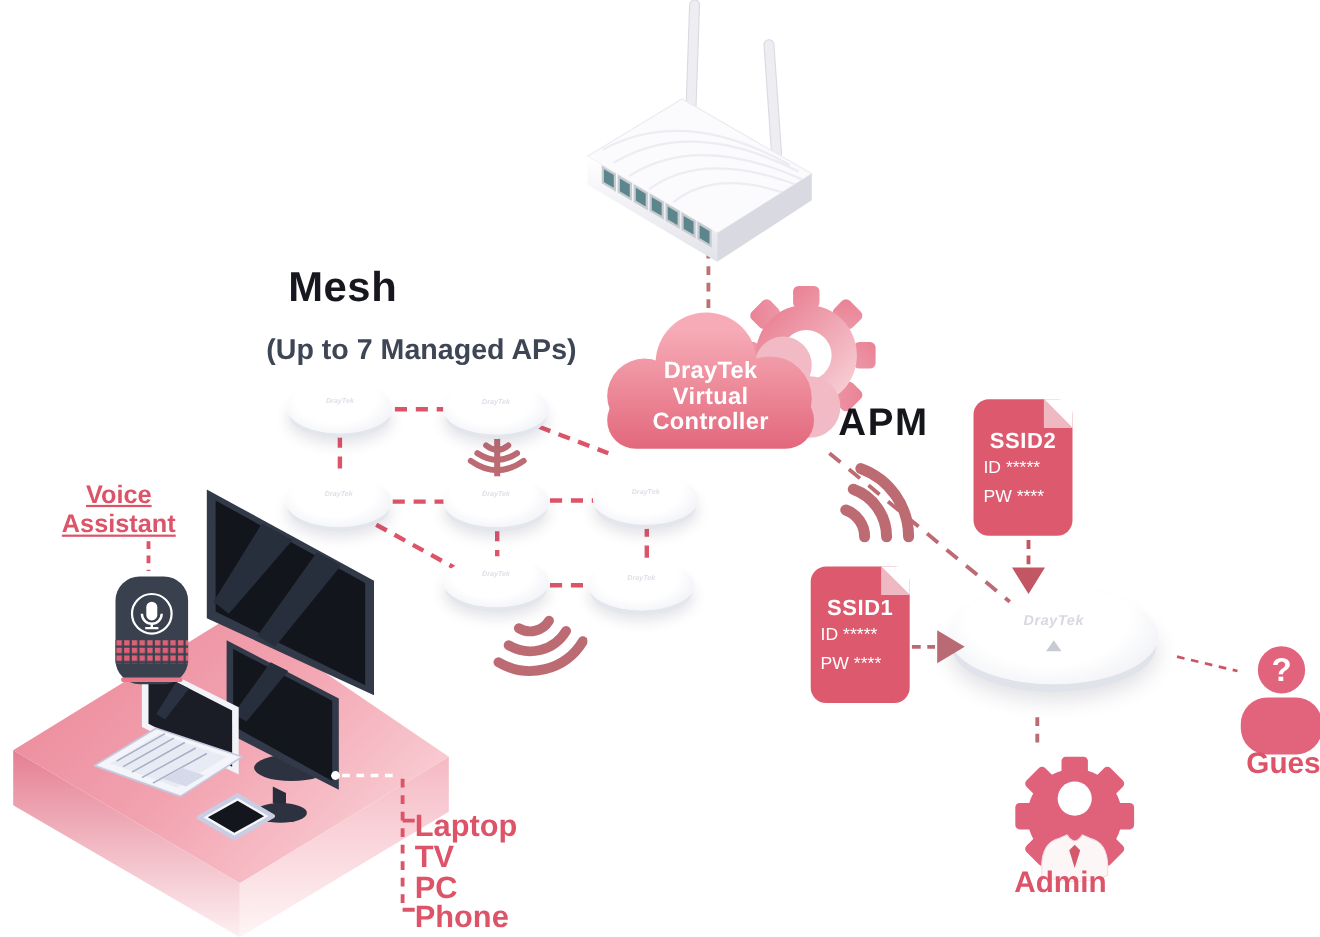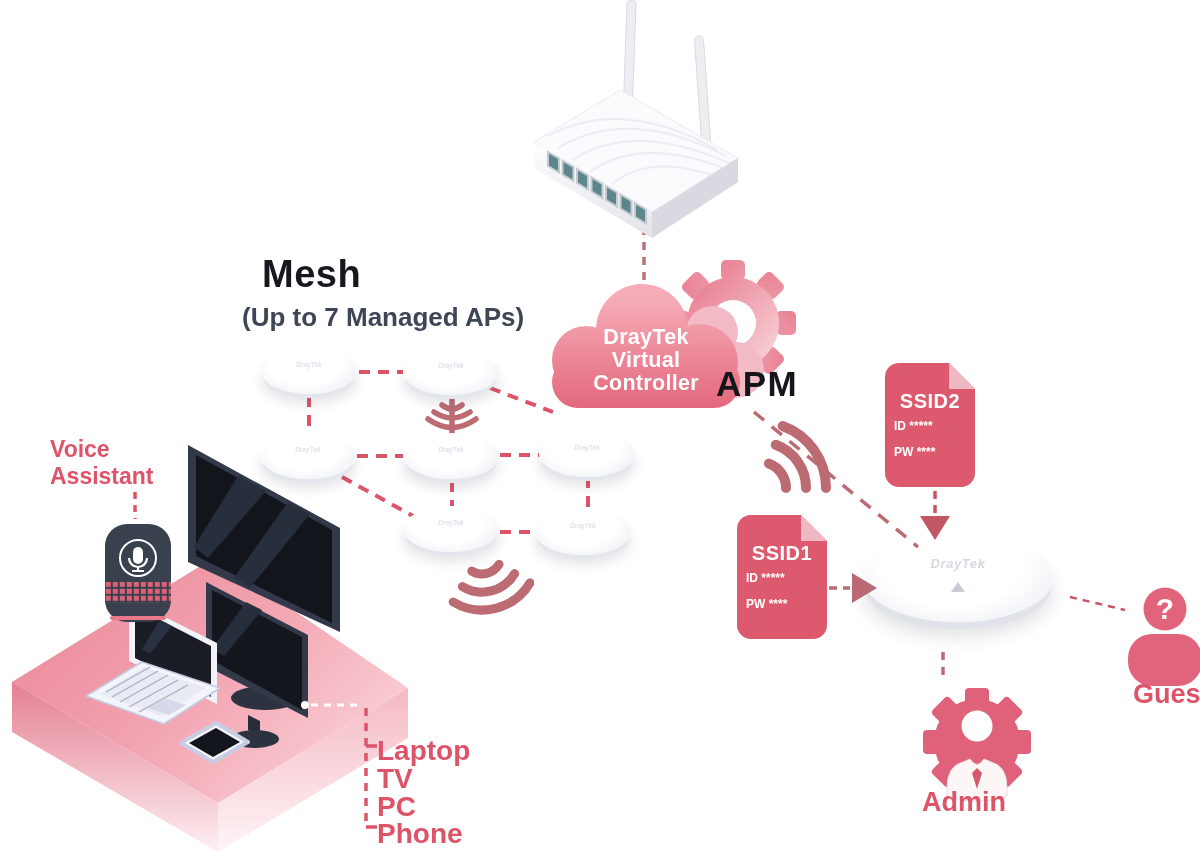--- a/index.html
+++ b/index.html
@@ -1,34 +1,34 @@
 <!DOCTYPE html>
 <html><head>
 <meta charset="utf-8">
 <style>
   html,body{margin:0;padding:0;background:#fff;}
   #stage{position:relative;width:1200px;height:852px;overflow:hidden;background:#ffffff;
          font-family:"Liberation Sans","DejaVu Sans",sans-serif;}
   .abs{position:absolute;}
   
-  .mesh-title{left:262px;top:253px;font-size:38px;font-weight:800;color:#17171f;letter-spacing:.5px;z-index:9;}
+  .mesh-title{left:262px;top:241px;font-size:38px;font-weight:800;color:#17171f;letter-spacing:.5px;z-index:9;}
   .mesh-sub{left:242px;top:302px;font-size:26px;font-weight:700;color:#3e4656;z-index:9;}
-  .apm-label{left:716px;top:364px;font-size:35px;font-weight:800;color:#15151c;letter-spacing:1.5px;z-index:9;}
+  .apm-label{left:762px;top:364px;font-size:35px;font-weight:800;color:#15151c;letter-spacing:1.5px;z-index:9;}
   .cloud-text{left:550px;top:326px;width:192px;text-align:center;color:#fff;font-size:21.5px;font-weight:700;line-height:23px;z-index:5;letter-spacing:.3px;}
   .pink{color:#dd5368;font-weight:800;}
-  .va-label{left:50px;top:436px;width:116px;font-size:23px;line-height:27px;z-index:9;}
+  .va-label{left:50px;top:436px;width:116px;text-align:center;font-size:23px;line-height:27px;z-index:9;text-decoration:underline;}
   .admin-label{left:922px;top:787px;width:112px;font-size:27px;z-index:9;}
   .guest-label{left:1133px;top:679px;font-size:27px;z-index:9;}
   .device-item{left:377px;font-size:28px;z-index:9;}
   
   .card{position:absolute;width:90px;height:124px;background:#dd5a6e;border-radius:14px;color:#fff;z-index:6;}
   .card .fold-cut{position:absolute;top:0;right:0;width:0;height:0;border-top:26px solid #ffffff;border-left:26px solid transparent;}
   .card .fold{position:absolute;top:0;right:0;width:0;height:0;border-bottom:26px solid #efb9c3;border-right:26px solid transparent;}
   .card .name{margin-top:27px;text-align:center;font-size:20px;font-weight:700;letter-spacing:.5px;}
-  .card .cred{margin-left:9px;font-size:12px;font-weight:700;line-height:26px;white-space:nowrap;}
+  .card .cred{margin-left:9px;font-size:16px;font-weight:400;line-height:26px;white-space:nowrap;}
   
   .ap{position:absolute;width:96px;height:52px;z-index:6;}
   .ap .disc{width:96px;height:46px;border-radius:50%;
     background:radial-gradient(ellipse at 46% 30%,#ffffff 50%,#f3f4f8 76%,#e7e9ef 100%);
     box-shadow:0 6px 0 -2px #e3e6ec,0 10px 12px rgba(70,70,100,.14);
     display:flex;align-items:center;justify-content:center;}
   .apmark{font-size:6.5px;color:#dfe1e8;font-weight:700;font-style:italic;transform:translateY(-7px);}
   .bigap{position:absolute;left:863px;top:534px;width:190px;height:100px;z-index:6;}
   .bigap .disc{width:190px;height:88px;border-radius:50%;
     background:radial-gradient(ellipse at 47% 28%,#ffffff 52%,#f2f3f7 78%,#e6e8ee 100%);

